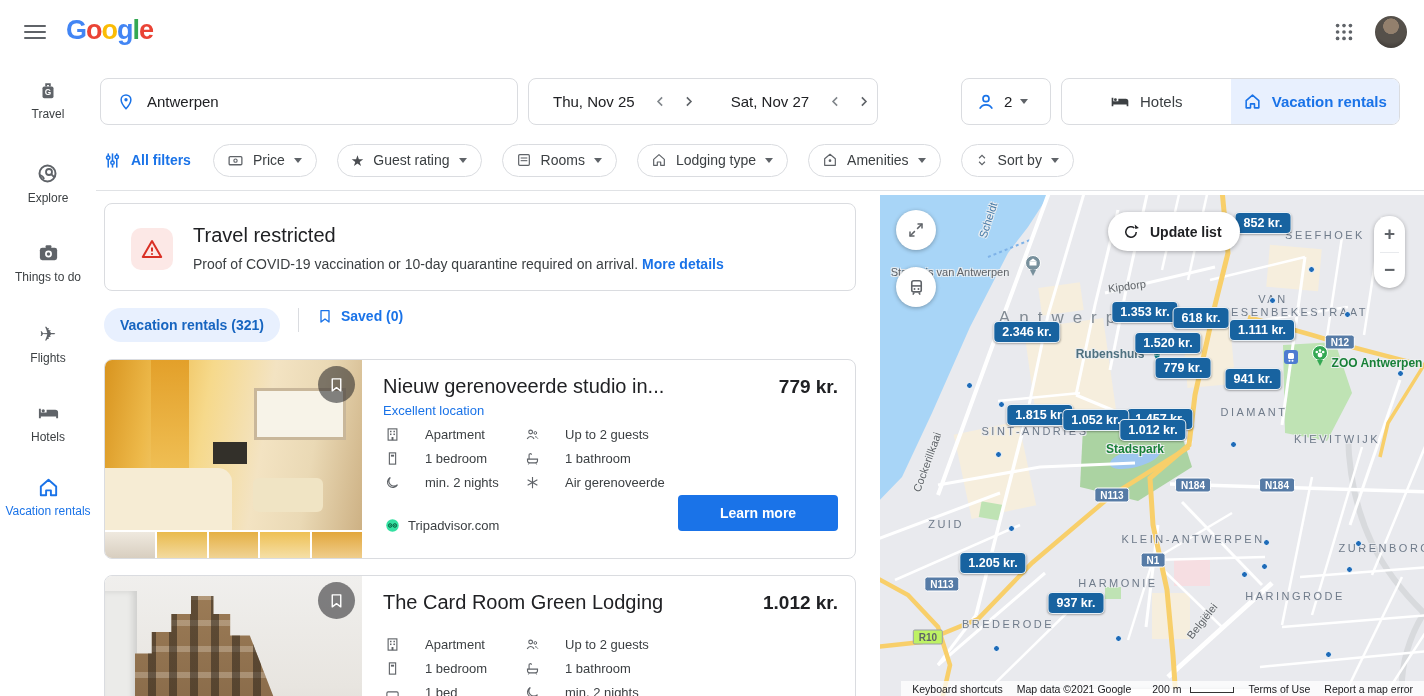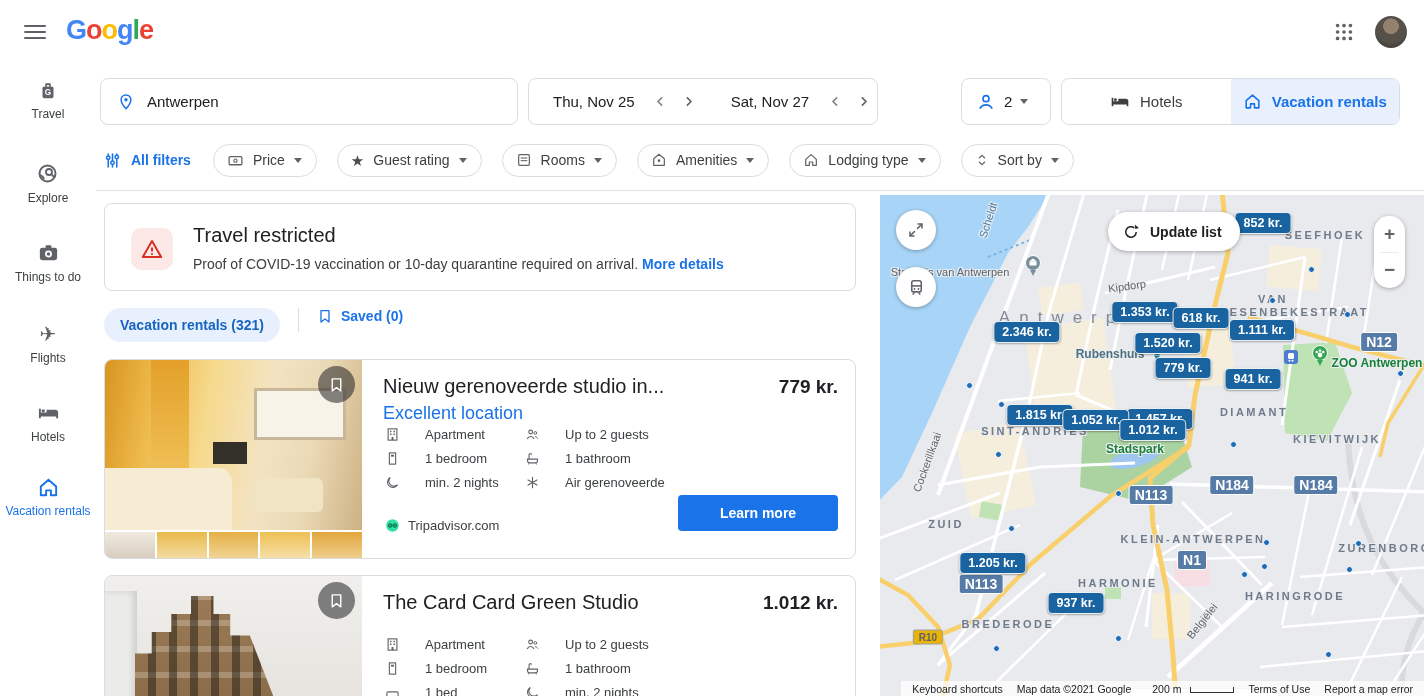--- a/index.html
+++ b/index.html
@@ -73,21 +73,21 @@
   .photo-col { position:absolute; left:0; top:0; width:257px; height:200px; cursor:pointer; }
   .main-photo { position:absolute; left:0; top:0; width:257px; height:170px; overflow:hidden; }
   .thumbs { position:absolute; left:0; top:172px; width:257px; height:28px; display:flex; gap:2px; }
   .thumb { flex:1; cursor:pointer; }
   .bm-btn { position:absolute; top:6px; right:7px; width:37px; height:37px; border-radius:50%;
     background:rgba(32,33,36,.55); display:flex; align-items:center; justify-content:center; cursor:pointer; }
   .card-body { position:absolute; left:278px; top:0; right:17px; bottom:0; }
   .card-head { display:flex; justify-content:space-between; align-items:baseline; margin-top:15px;gap:28px; }
   .card-title { font-size:20px; color:#202124; max-width:400px; white-space:nowrap; overflow:hidden; cursor:pointer; }
   .card-price { font-size:19px; color:#202124; font-weight:bold; white-space:nowrap; }
-  .card-link { font-size:18px; color:#1a73e8; margin-top:5px; cursor:pointer; }
+  .card-link { font-size:13px; color:#1a73e8; margin-top:5px; cursor:pointer; }
   .feat-grid { position:absolute; left:2px; display:grid; grid-template-columns:140px auto; grid-auto-rows:24px; }
   .feat { display:flex; align-items:center; gap:25px; font-size:13px; color:#3c4043; }
   .src-row { position:absolute; left:2px; top:158px; display:flex; align-items:center; gap:8px; font-size:13px; color:#3c4043; }
   .cta-btn { position:absolute; right:0; top:135px; width:160px; height:36px; background:#1a73e8; color:#fff;
     font-size:14px; font-weight:bold; border:none; border-radius:4px; cursor:pointer; font-family:inherit; }
 
   
   .ph1 { background:linear-gradient(100deg,#d8941f 0%,#edb94a 18%,#f6d98b 38%,#f3e3c2 60%,#ead9b5 78%,#cdb184 100%); }
   .ph1 .curtain { position:absolute; left:46px; top:0; width:38px; height:125px; background:linear-gradient(180deg,#e3a02a,#f1c35a); }
   .ph1 .bed { position:absolute; left:-8px; bottom:-4px; width:135px; height:66px; background:#f6ecd4; border-radius:8px 14px 0 0; }
@@ -103,31 +103,31 @@
   .ph2 .bldg:after { content:""; position:absolute; inset:0;
     background:repeating-linear-gradient(90deg,transparent 0 13px,rgba(35,28,20,.5) 13px 21px),
                repeating-linear-gradient(0deg,transparent 0 20px,rgba(250,244,232,.25) 20px 26px); }
   .ph2 .white-bldg { position:absolute; left:0; bottom:0; width:32px; height:185px; background:#ebebe9; box-shadow:inset -4px 0 6px rgba(0,0,0,.12); }
 
   
   #map { position:absolute; left:880px; top:195px; width:544px; height:501px; overflow:hidden; background:#e9eaee; }
   .pill { position:absolute; transform:translate(-50%,-50%); background:#1863a0; color:#fff; font-size:12.5px;
     font-weight:bold; padding:3px 8px; border-radius:5px; border:1px solid rgba(255,255,255,.9);
     box-shadow:0 1px 2px rgba(0,0,0,.3); white-space:nowrap; cursor:pointer; z-index:3; }
-  .dlabel { position:absolute; transform:translate(-50%,-50%); color:#6f7b8a; font-size:11px; font-weight:bold;
+  .dlabel { position:absolute; transform:translate(-50%,-50%); color:#6f7b8a; font-size:11px; font-weight:normal;
     letter-spacing:2.5px; white-space:nowrap; z-index:1;
     text-shadow:-1px -1px 0 #e9eaee,1px -1px 0 #e9eaee,-1px 1px 0 #e9eaee,1px 1px 0 #e9eaee; }
   .slabel { position:absolute; transform:translate(-50%,-50%); color:#5f6368; font-size:11px; white-space:nowrap; z-index:1;
     text-shadow:-1px -1px 0 #eceef0,1px -1px 0 #eceef0,-1px 1px 0 #eceef0,1px 1px 0 #eceef0; }
   .glabel { color:#188038; font-size:12px; font-weight:bold; letter-spacing:0; }
   .city-label { position:absolute; transform:translate(-50%,-50%); color:#818a93; font-size:17px; letter-spacing:9px;
     white-space:nowrap; z-index:1; text-shadow:0 0 3px #e9eaee; }
-  .nbadge { position:absolute; transform:translate(-50%,-50%); background:#567ba6; color:#fff; font-size:14px;
-    font-weight:bold; padding:1px 5px; border-radius:3px; border:1px solid #fff; z-index:2; white-space:nowrap;margin-left:39px; }
-  .rbadge { position:absolute; transform:translate(-50%,-50%); background:#eab308; color:#5f6368; font-size:10px;
+  .nbadge { position:absolute; transform:translate(-50%,-50%); background:#567ba6; color:#fff; font-size:10px;
+    font-weight:bold; padding:1px 5px; border-radius:3px; border:1px solid #fff; z-index:2; white-space:nowrap; }
+  .rbadge { position:absolute; transform:translate(-50%,-50%); background:#bef264; color:#5f6368; font-size:10px;
     font-weight:bold; padding:1px 5px; border-radius:2px; border:1px solid #9aa0a6; z-index:2; }
   .mdot { position:absolute; width:7px; height:7px; border-radius:50%; background:#1e6bb8; border:1px solid #fff; z-index:1; }
   .map-btn { position:absolute; width:40px; height:40px; border-radius:50%; background:#fff;
     box-shadow:0 1px 4px rgba(0,0,0,.3); display:flex; align-items:center; justify-content:center; cursor:pointer; z-index:5; }
   #update-btn { position:absolute; left:228px; top:17px; height:39px; background:#fff; border-radius:20px;
     box-shadow:0 1px 4px rgba(0,0,0,.3); display:flex; align-items:center; gap:10px; padding:0 18px 0 14px;
     font-size:14px; color:#202124; font-weight:bold; cursor:pointer; z-index:5; }
   #zoom-ctrl { position:absolute; left:494px; top:21px; width:31px; height:72px; background:#fff; border-radius:15px;
     box-shadow:0 1px 4px rgba(0,0,0,.3); z-index:5; display:flex; flex-direction:column; }
   #zoom-ctrl div { flex:1; display:flex; align-items:center; justify-content:center; font-size:19px;
@@ -325,31 +325,31 @@
       <svg width="16" height="16" viewBox="0 0 24 24">
           <rect x="4" y="4" width="16" height="16" rx="1.5" fill="none" stroke="#5f6368" stroke-width="1.8"></rect>
           <line x1="7" y1="9" x2="17" y2="9" stroke="#5f6368" stroke-width="1.6"></line>
           <line x1="7" y1="13" x2="17" y2="13" stroke="#5f6368" stroke-width="1.6"></line>
         </svg>
       <span>Rooms</span>
         <span class="caret"></span>
     </div>
     <div class="chip">
       <svg width="16" height="16" viewBox="0 0 24 24">
+          <path fill="none" stroke="#5f6368" stroke-width="1.8" stroke-linejoin="round" d="M4 11l8-7 8 7v9h-5.5v-5h-5v5H4z"></path>
+        </svg>
+      <span>Lodging type</span>
+        <span class="caret"></span>
+    </div>
+    <div class="chip">
+      <svg width="16" height="16" viewBox="0 0 24 24">
           <path d="M4 10l8-6.5L20 10v10H4z" fill="none" stroke="#5f6368" stroke-width="1.8" stroke-linejoin="round"></path>
           <circle cx="12" cy="13" r="2" fill="#5f6368"></circle>
         </svg>
       <span>Amenities</span>
-        <span class="caret"></span>
-    </div>
-    <div class="chip">
-      <svg width="16" height="16" viewBox="0 0 24 24">
-          <path fill="none" stroke="#5f6368" stroke-width="1.8" stroke-linejoin="round" d="M4 11l8-7 8 7v9h-5.5v-5h-5v5H4z"></path>
-        </svg>
-      <span>Lodging type</span>
         <span class="caret"></span>
     </div>
     <div class="chip">
       <svg width="14" height="14" viewBox="0 0 24 24">
           <polyline points="7,9 12,4 17,9" fill="none" stroke="#5f6368" stroke-width="2"></polyline>
           <polyline points="7,15 12,20 17,15" fill="none" stroke="#5f6368" stroke-width="2"></polyline>
         </svg>
       <span>Sort by</span>
         <span class="caret"></span>
     </div>
@@ -488,21 +488,21 @@
         <div class="bldg"></div>
     </div>
     <div class="bm-btn">
       <svg width="17" height="17" viewBox="0 0 24 24">
           <path d="M6 4h12v17l-6-4.5L6 21z" fill="none" stroke="#fff" stroke-width="2" stroke-linejoin="round"></path>
         </svg>
     </div>
   </div>
   <div class="card-body">
     <div class="card-head">
-      <div class="card-title">The Card Card Green Studio</div>
+      <div class="card-title">The Card Room Green Lodging</div>
       <div class="card-price">1.012 kr.</div>
     </div>
     <div class="feat-grid" style="top:56px">
       <div class="feat">
         <svg width="15" height="15" viewBox="0 0 24 24">
             <rect x="5" y="3" width="14" height="18" fill="none" stroke="#5f6368" stroke-width="1.8"></rect>
             <g fill="#5f6368">
               <rect x="8" y="6" width="2.4" height="2.4"></rect>
               <rect x="13.5" y="6" width="2.4" height="2.4"></rect>
               <rect x="8" y="10.5" width="2.4" height="2.4"></rect>

